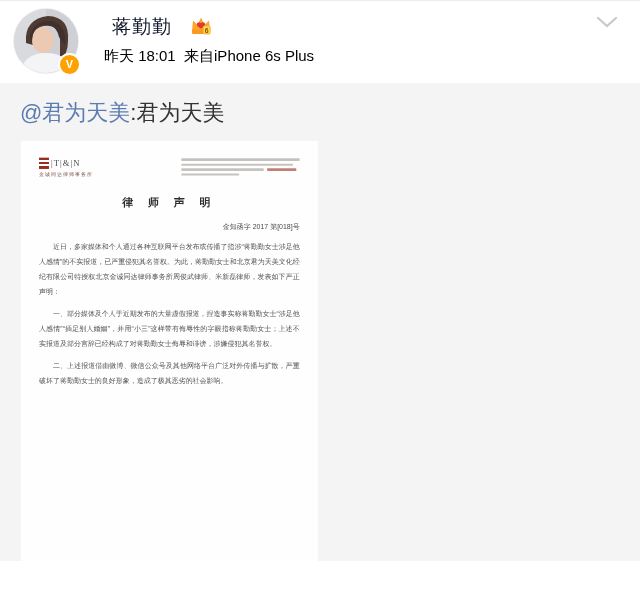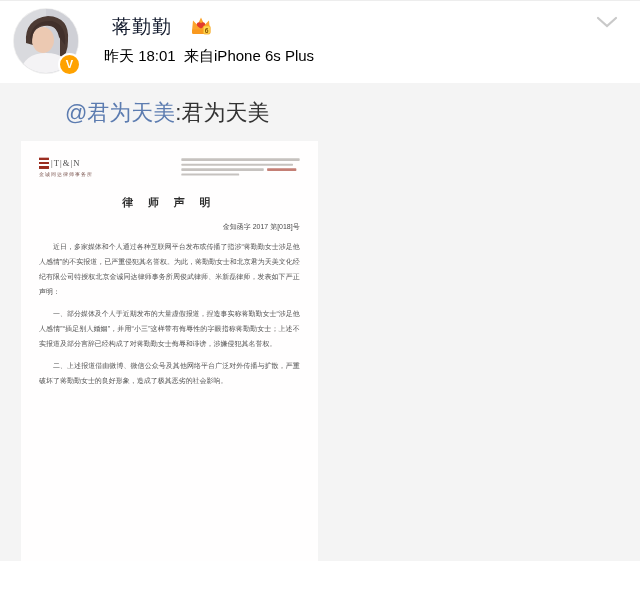--- a/index.html
+++ b/index.html
@@ -32,21 +32,21 @@
   .post-text{
     margin:10px 20px 0 20px;font-size:23px;line-height:37.5px;color:#3a3a3a;
     text-align:justify;word-break:break-word;
   }
   
   .quote{
     margin-top:4px;background:var(--quote-bg,#f4f4f4);
     padding:16px 20px 0 20px;min-height:300px;
   }
   .mention-line{font-size:22px;line-height:28px;color:#333;}
-  .mention{color:var(--link-blue,#5c7cb0);text-decoration:none;cursor:pointer;margin-left:45px;}
+  .mention{color:var(--link-blue,#5c7cb0);text-decoration:none;cursor:pointer;}
   
   .doc{
     margin:14px 0 0 1px;width:297px;height:420px;background:#fffefe;
     padding:14px 18px;box-sizing:border-box;overflow:hidden;cursor:pointer;
   }
   .doc-scale{
     width:392px;transform:scale(0.665);transform-origin:0 0;
     filter:blur(0.3px);color:#4f4f4f;
   }
   .letterhead{display:flex;justify-content:space-between;align-items:flex-start;}

